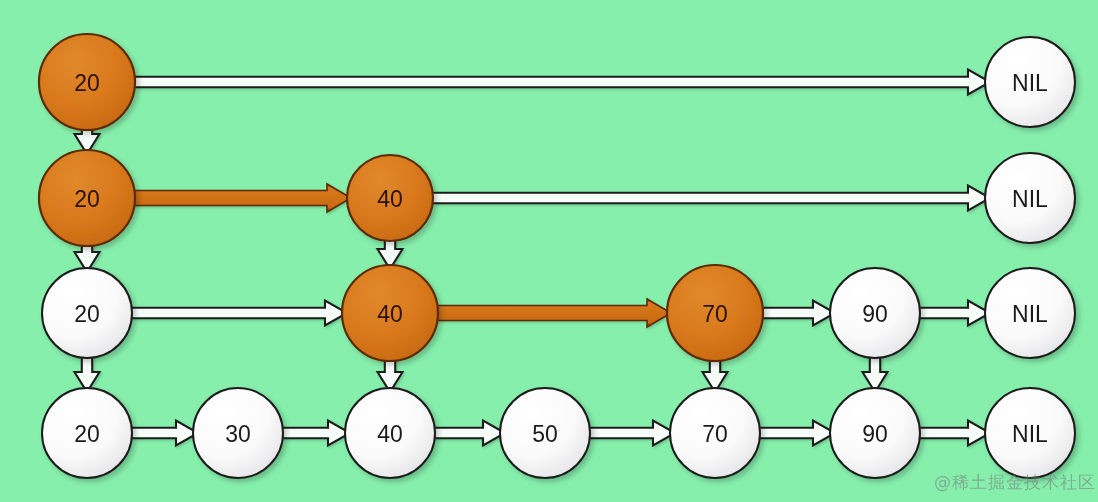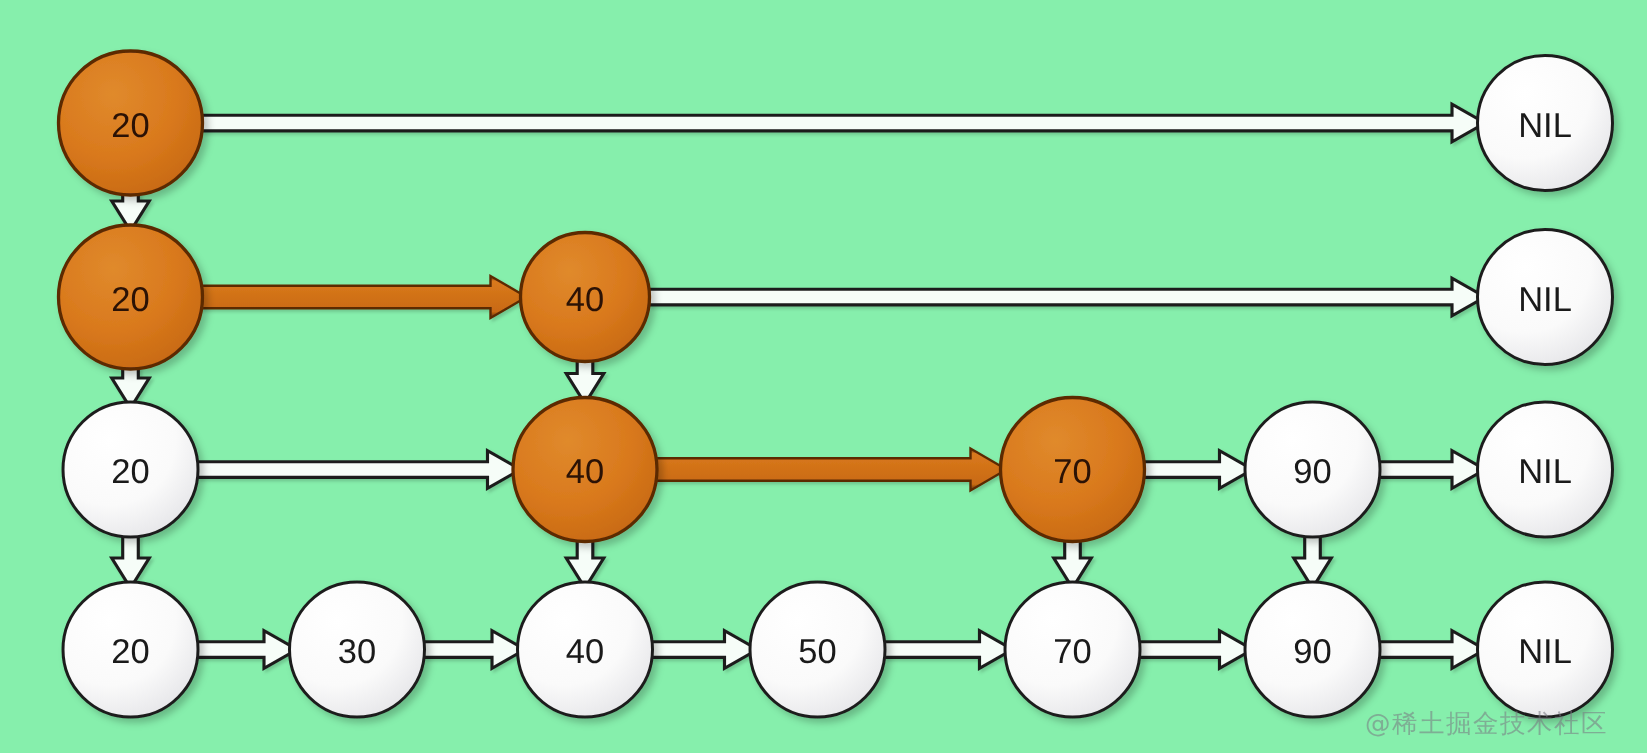--- a/index.html
+++ b/index.html
@@ -27,21 +27,21 @@
     font-family: "Liberation Sans", sans-serif;
     font-size: 23px;
     text-anchor: middle;
     dominant-baseline: central;
     pointer-events: none;
   }
   .node-label.on-white { fill: #1a1a1a; }
   .node-label.on-orange { fill: #2b1205; }
   .watermark-text {
     position: absolute;
-    right: 26px;
+    right: 2px;
     bottom: 8px;
     font-family: "DejaVu Sans", sans-serif;
     font-size: 17px;
     letter-spacing: 1px;
     color: rgba(120,120,130,0.55);
     white-space: nowrap;
     user-select: none;
   }
 </style>
 </head>

